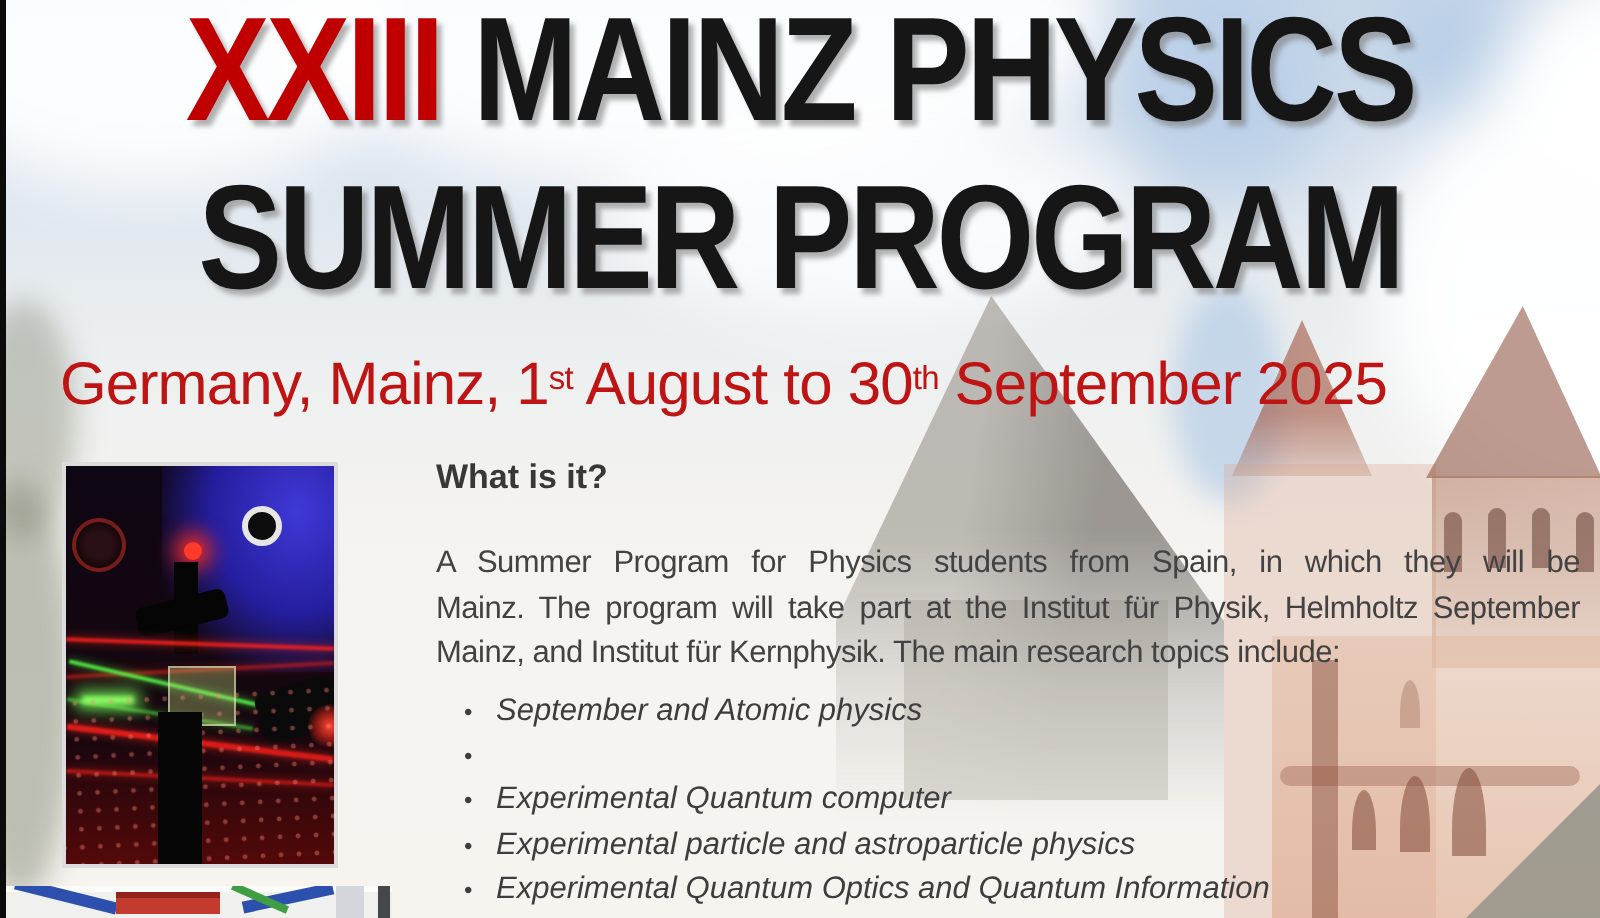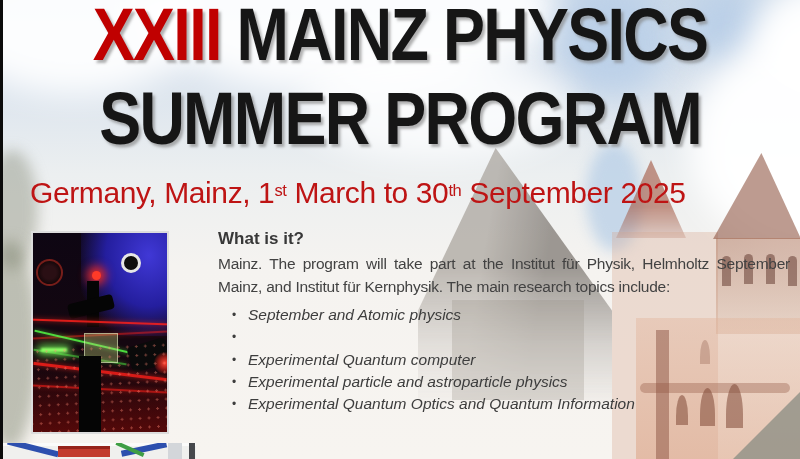--- a/index.html
+++ b/index.html
@@ -56,21 +56,21 @@
     color:var(--subtitle-black);letter-spacing:.1px;white-space:nowrap;
     text-shadow:1px 1px 1px rgba(255,255,255,.55);}
 
   
   .date{left:30px;top:176px;font-size:30px;color:var(--date-red);
     letter-spacing:-.4px;white-space:nowrap;}
   .date .sup{font-size:.55em;vertical-align:.45em;}
 
   
   .content{left:218px;top:229px;width:572px;color:var(--text-dark);}
-  .content h2{font-size:17px;font-weight:bold;color:#383838;margin:0 0 4px;}
+  .content h2{font-size:17px;font-weight:bold;color:#383838;margin:0 0 22px;}
   .jline{font-size:15.5px;line-height:22.6px;letter-spacing:-.25px;color:#424242;
     text-align:justify;text-align-last:justify;}
   .jline.last{text-align-last:left;}
   .bullets{list-style:none;margin:6px 0 0;padding-left:14px;}
   .bullets li{display:flex;font-style:italic;font-size:15.5px;line-height:22.3px;color:#3d3d3d;}
   .blt{flex:none;width:16px;font-style:normal;font-size:12px;line-height:22.3px;}
 
   
   .photo1{left:31px;top:231px;width:138px;height:203px;border:2px solid #dcdcdc;
     background:linear-gradient(180deg,#0e0613 0%,#140710 55%,#1c0509 100%);overflow:hidden;}
@@ -151,21 +151,21 @@
     <div class="abs arch" style="left:726px;top:384px;width:17px;height:44px;"></div>
     <div class="abs arch" style="left:700px;top:340px;width:10px;height:24px;opacity:.5;"></div>
     <div class="abs corner-roof"></div>
   </div>
 
   <div class="abs left-strip"></div>
 
   <div class="abs title l1"><span class="red">XXIII</span> <span>MAINZ PHYSICS</span></div>
   <div class="abs title l2">SUMMER PROGRAM</div>
 
-  <div class="abs date"><span>Germany, Mainz, 1</span><span class="sup">st</span><span> March to 30</span><span class="sup">th</span><span> September 2025</span></div>
+  <div class="abs date"><span>Germany, Mainz, 1</span><span class="sup">st</span><span> August to 30</span><span class="sup">th</span><span> September 2025</span></div>
 
   <figure class="abs photo1">
     <div class="inner">
       <div class="p blue-glow"></div>
       <div class="p wheel"></div>
       <div class="p lens-disc"></div>
       <div class="p laser-dot"></div>
       <div class="p mount" style="left:40%;top:24%;width:12px;height:46px;"></div>
       <div class="p mount" style="left:26%;top:33%;width:46px;height:15px;transform:rotate(-14deg);border-radius:4px;"></div>
       <div class="p beam-r" style="top:44%;transform:rotate(2deg);"></div>
@@ -190,20 +190,21 @@
     <div class="p p2-blue" style="left:118px;top:3px;width:46px;height:6px;transform:rotate(-12deg);"></div>
     <div class="p p2-red"></div>
     <div class="p p2-green"></div>
     <div class="p p2-pillar"></div>
     <div class="p p2-slot"></div>
   </figure>
 
   <main class="abs content">
     <h2>What is it?</h2>
     <div class="para">
+      <div class="jline">A Summer Program for Physics students from Spain, in which they will be</div>
       <div class="jline">Mainz. The program will take part at the Institut für Physik, Helmholtz September</div>
       <div class="jline last">Mainz, and Institut für Kernphysik. The main research topics include:</div>
     </div>
     <ul class="bullets">
       <li>
           <span class="blt">•</span>
           <span>September and Atomic physics</span>
         </li>
       <li>
           <span class="blt">•</span>

